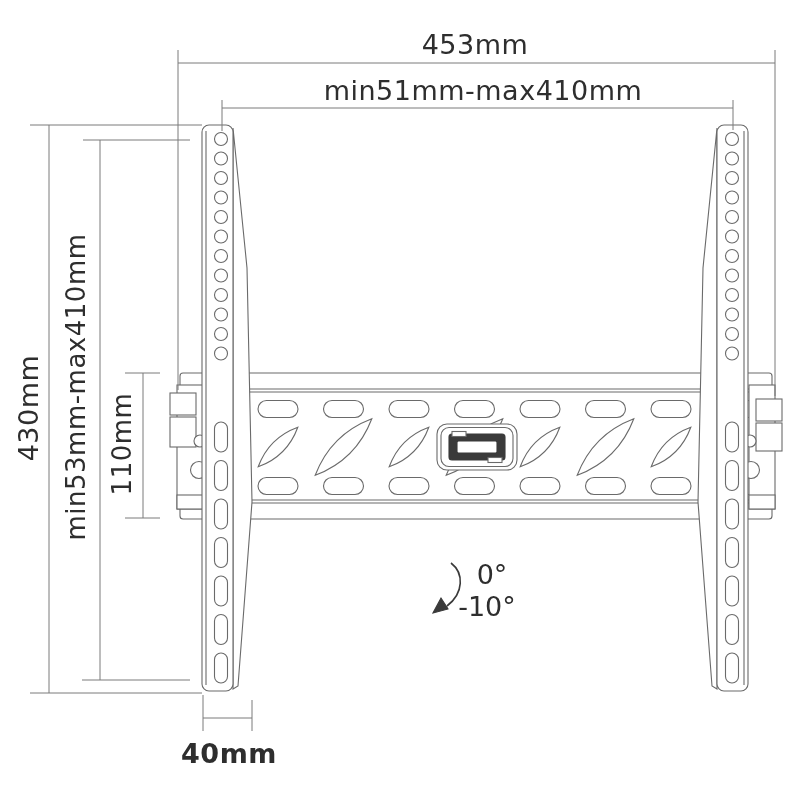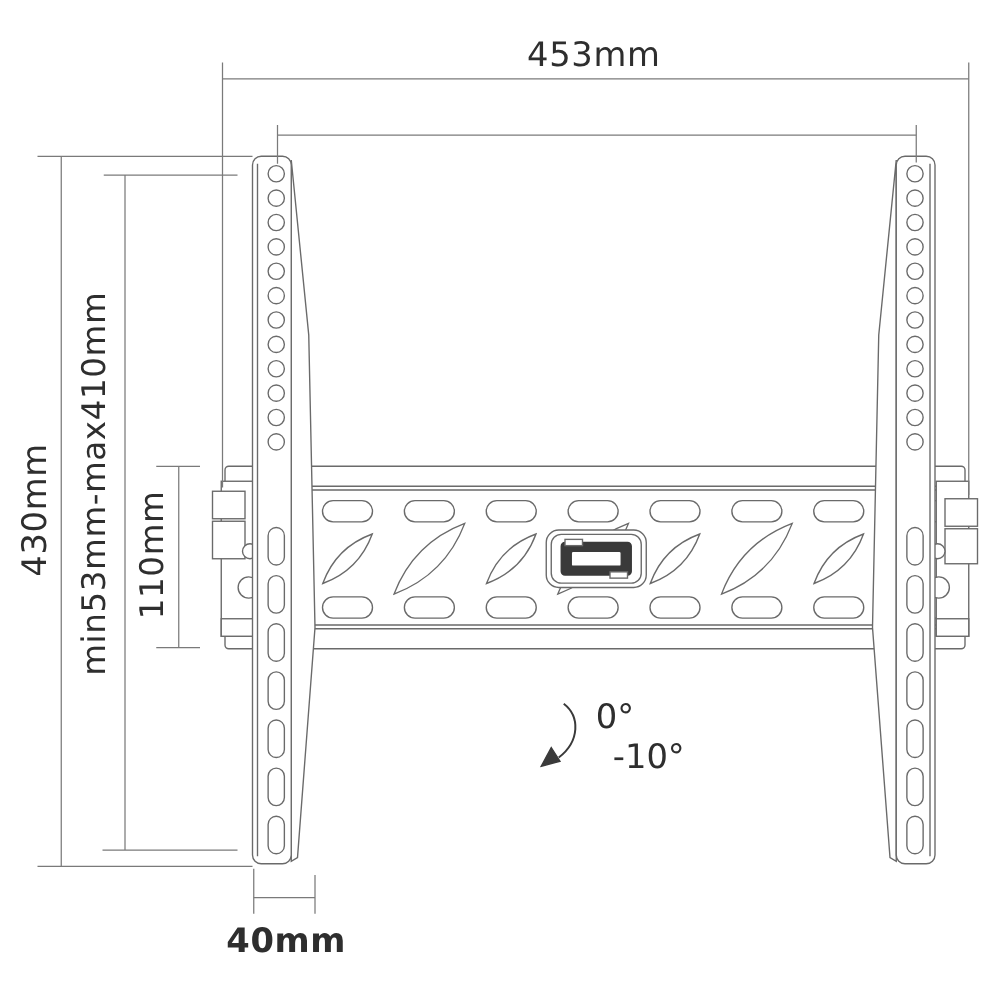--- a/index.html
+++ b/index.html
@@ -179,26 +179,27 @@
     </g>
 
     <g stroke="#3a3a3a">
       <path d="M451,563 C464,573 464,593 447,606" fill="none" stroke-width="1.6"></path>
       <path d="M433,613 L448,609 L441,598 Z" fill="#3a3a3a" stroke="#3a3a3a"></path>
     </g>
   </svg>
 
   <div class="dim-label" style="left:475px;top:44px;">453mm</div>
 
+  <div class="dim-label" style="left:483px;top:90px;">min51mm-max410mm</div>
 
   <div class="dim-label vert" style="left:28px;top:408px;">430mm</div>
 
   <div class="dim-label vert small" style="left:76px;top:387px;">min53mm-max410mm</div>
 
   <div class="dim-label vert small" style="left:122px;top:444px;">110mm</div>
 
   <div class="dim-label" style="left:229px;top:753px;font-weight:bold;">40mm</div>
 
   <div class="tilt-label" style="left:492px;top:574px;">0°</div>
 
-  <div class="tilt-label" style="left:487px;top:606px;margin-left:32px;">-10°</div>
+  <div class="tilt-label" style="left:487px;top:606px;">-10°</div>
 
 </div>
 
 </body></html>

